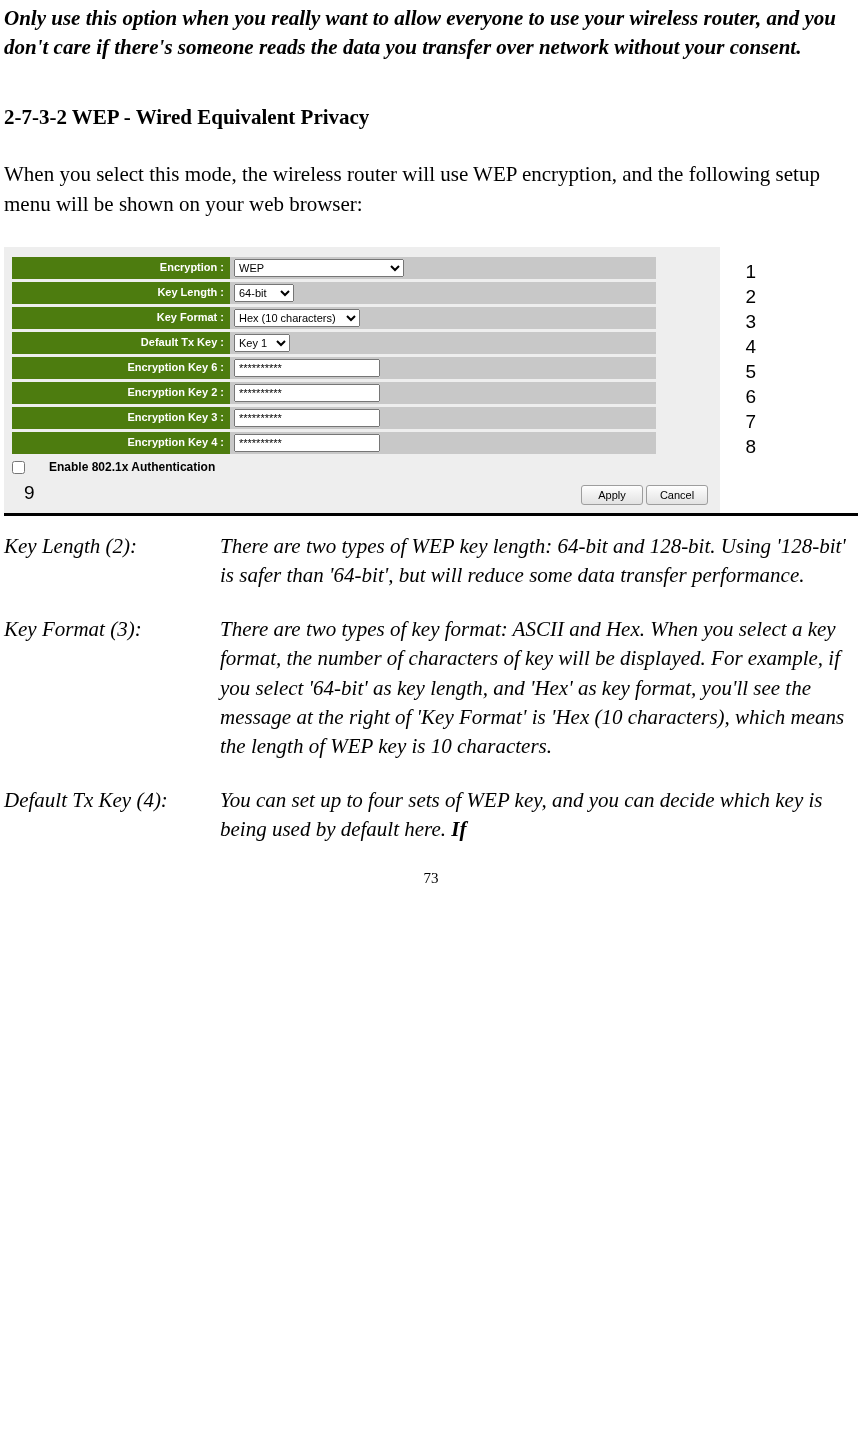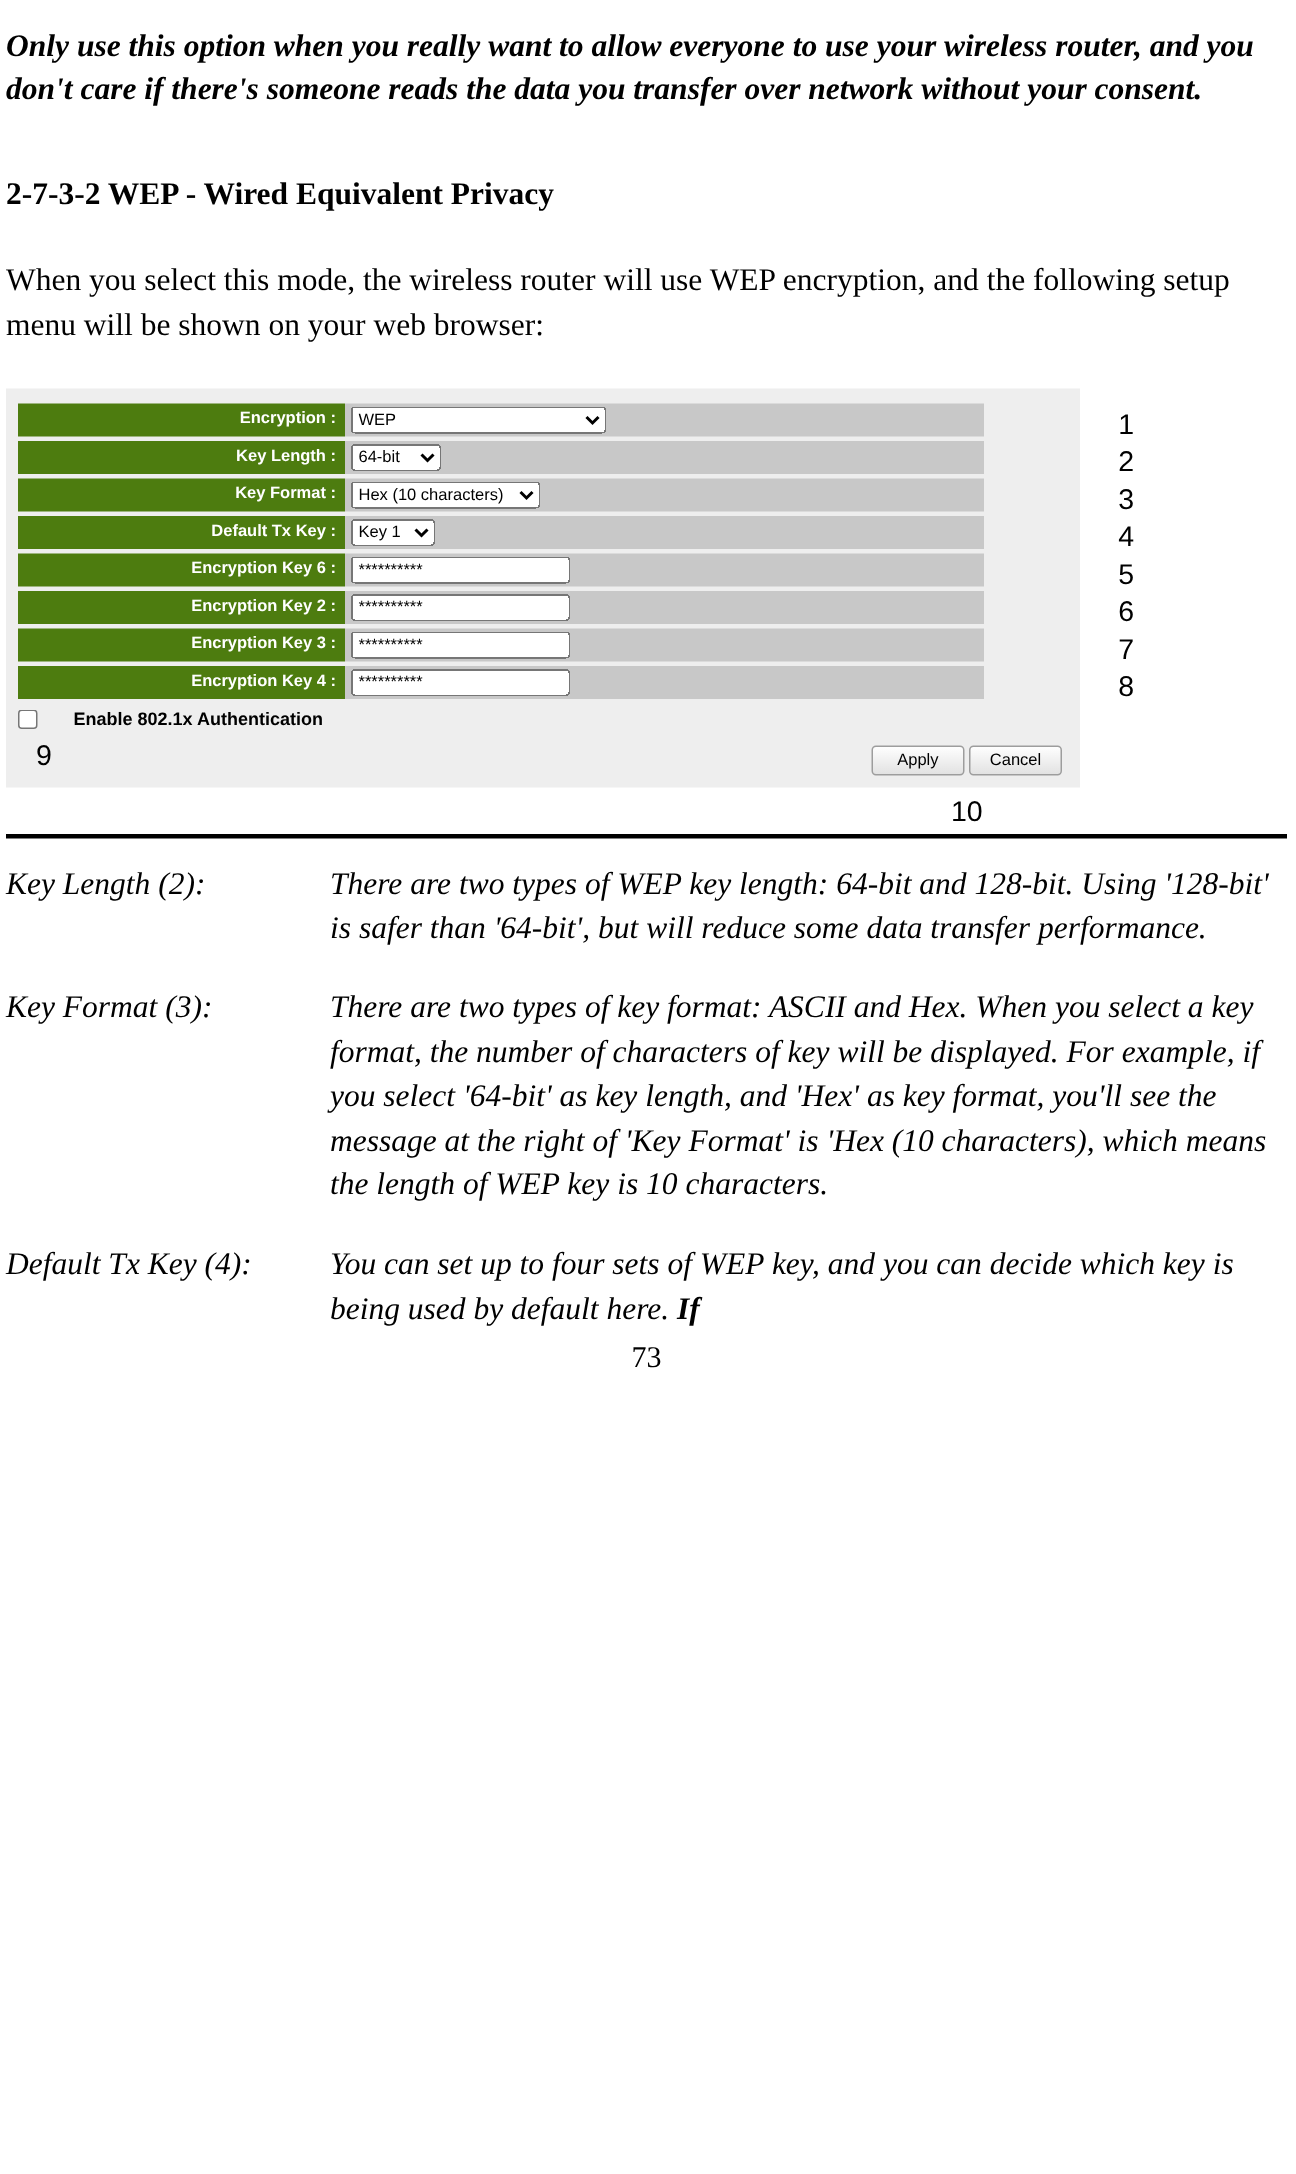--- a/index.html
+++ b/index.html
@@ -6,21 +6,21 @@
     margin: 0;
     padding: 0;
     font-family: "Times New Roman", serif;
     font-size: 21px;
     color: #000;
     background: #fff;
     width: 864px;
     line-height: 1.4;
   }
   .page {
-    padding: 16px 6px 0 4px;
+    padding: 4px 6px 0 4px;
   }
   .warn {
     font-style: italic;
     font-weight: bold;
     margin-bottom: 40px;
   }
   .heading {
     font-weight: bold;
     margin-bottom: 28px;
   }
@@ -117,21 +117,21 @@
     font-size: 19px;
     padding-left: 630px;
     padding-top: 4px;
   }
   .desc-intro { margin-top: 24px; margin-bottom: 6px; }
   .hr { border-top: 3px solid #000; margin-bottom: 16px; }
   .item { display: flex; font-style: italic; margin-bottom: 24px; }
   .item .name { width: 216px; flex: 0 0 216px; }
   .item .text { flex: 1; }
   .item .text .boldend { font-weight:bold; }
-  .pageno { text-align:center; font-size:20px; margin-top:4px;}
+  .pageno { text-align:center; font-size:15px; margin-top:24px;}
 </style>
 </head>
 <body>
 
 <div class="page">
   <div class="warn">Only use this option when you really want to allow everyone to use your wireless router, and you don't care if there's someone reads the data you transfer over network without your consent.</div>
   <div class="heading">2-7-3-2 WEP - Wired Equivalent Privacy</div>
   <div class="intro">When you select this mode, the wireless router will use WEP encryption, and the following setup menu will be shown on your web browser:</div>
 
   <div style="position:relative; width:740px;">
@@ -196,21 +196,20 @@
       <div class="callout co-right co1">1</div>
       <div class="callout co-right co2">2</div>
       <div class="callout co-right co3">3</div>
       <div class="callout co-right co4">4</div>
       <div class="callout co-right co5">5</div>
       <div class="callout co-right co6">6</div>
       <div class="callout co-right co7">7</div>
       <div class="callout co-right co8">8</div>
       <div class="callout co9">9</div>
     </div>
-    <div class="co10">10</div>
   </div>
 
   <div class="hr"></div>
 
   <div class="item">
     <div class="name">Key Length (2):</div>
     <div class="text">There are two types of WEP key length: 64-bit and 128-bit. Using '128-bit' is safer than '64-bit', but will reduce some data transfer performance.</div>
   </div>
   <div class="item">
     <div class="name">Key Format (3):</div>

